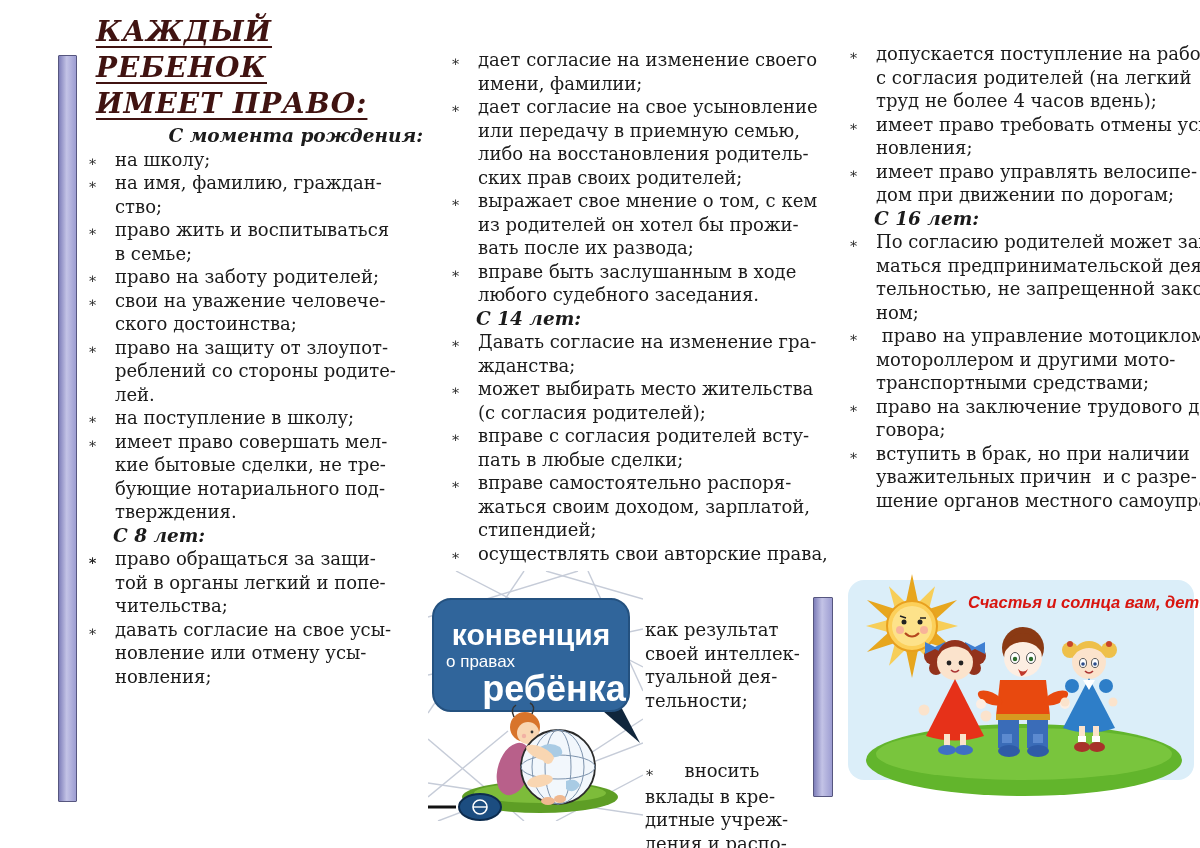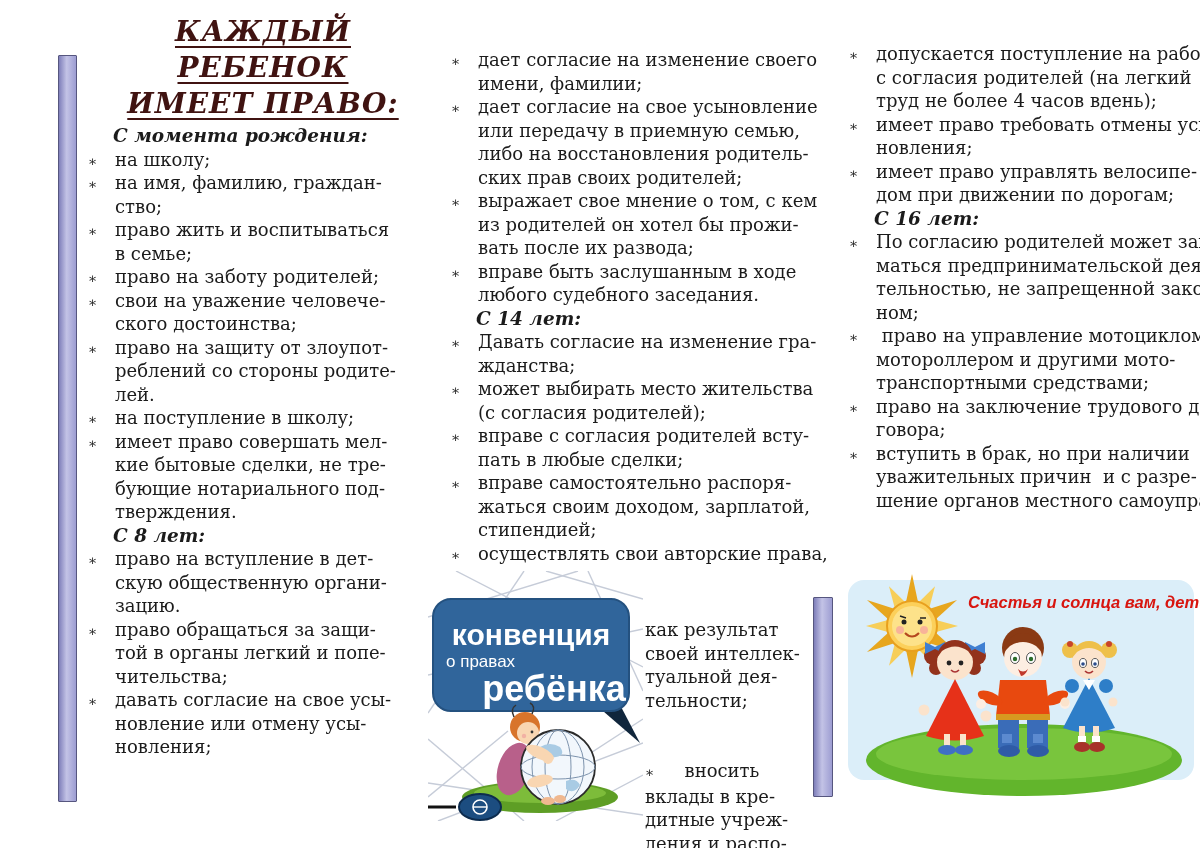--- a/index.html
+++ b/index.html
@@ -9,39 +9,39 @@
   }
   
   .vbar {
     position:absolute; background:linear-gradient(90deg,#7f7fba 0%,#c3c3e6 45%,#9d9dd2 100%);
     border:1px solid #56567f; border-radius:1px;
   }
   .vbar-left  { left:58px;  top:55px;  width:17px; height:745px; }
   .vbar-right { left:813px; top:597px; width:18px; height:198px; }
 
   
-  .title { position:absolute; left:96px; top:14px; width:334px; text-align:center; }
+  .title { position:absolute; left:96px; top:14px; width:334px; text-align:left; }
   .title span {
     display:block; font-weight:bold; font-style:italic;
     font-size:28px; line-height:36px; color:#401311;
     text-decoration:underline; text-decoration-thickness:2px; text-underline-offset:5px;
     letter-spacing:1px;
   }
 
   
   .col { position:absolute; font-size:18px; line-height:23.5px; }
   .col-left   { left:85px;  top:124px; width:338px; }
   .col-middle { left:448px; top:48px;  width:374px; }
   .col-right  { left:846px; top:42px;  width:352px; }
 
   .hdr {
     font-weight:bold; font-style:italic; font-size:18.5px;
     text-align:left; padding-left:28px; white-space:pre;
   }
-  .hdr-left { text-align:left; }
+  .hdr-left { text-align:right; }
 
   .li { position:relative; padding-left:30px; }
   .b  { position:absolute; left:3px; top:2px; font-size:14px; color:#1b1b1b; }
   .t  { white-space:pre; }
 
   
   .wrap-row { display:flex; margin-left:-20px; margin-top:6px; }
   .poster { flex:none; }
   .wrap-text { width:180px; padding-left:2px; font-size:18px; line-height:23.5px; white-space:pre; }
   .wrap-item { white-space:pre; }
@@ -77,23 +77,21 @@
 реблений со стороны родите-
 лей.</span></div>
 
     <div class="li"><span class="b">∗</span><span class="t">на поступление в школу;</span></div>
     <div class="li"><span class="b">∗</span><span class="t">имеет право совершать мел-
 кие бытовые сделки, не тре-
 бующие нотариального под-
 тверждения.</span></div>
 
     <div class="hdr">С 8 лет:</div>
-    <div class="li"><span class="b">∗</span><span class="t">право на вступление в дет-
-скую общественную органи-
-зацию.</span></div>
+    <div class="li"><span class="b">∗</span></div>
 
     <div class="li"><span class="b">∗</span><span class="t">право обращаться за защи-
 той в органы легкий и попе-
 чительства;</span></div>
     <div class="li"><span class="b">∗</span><span class="t">давать согласие на свое усы-
 новление или отмену усы-
 новления;</span></div>
   </div>
 
   <div class="col col-middle">

